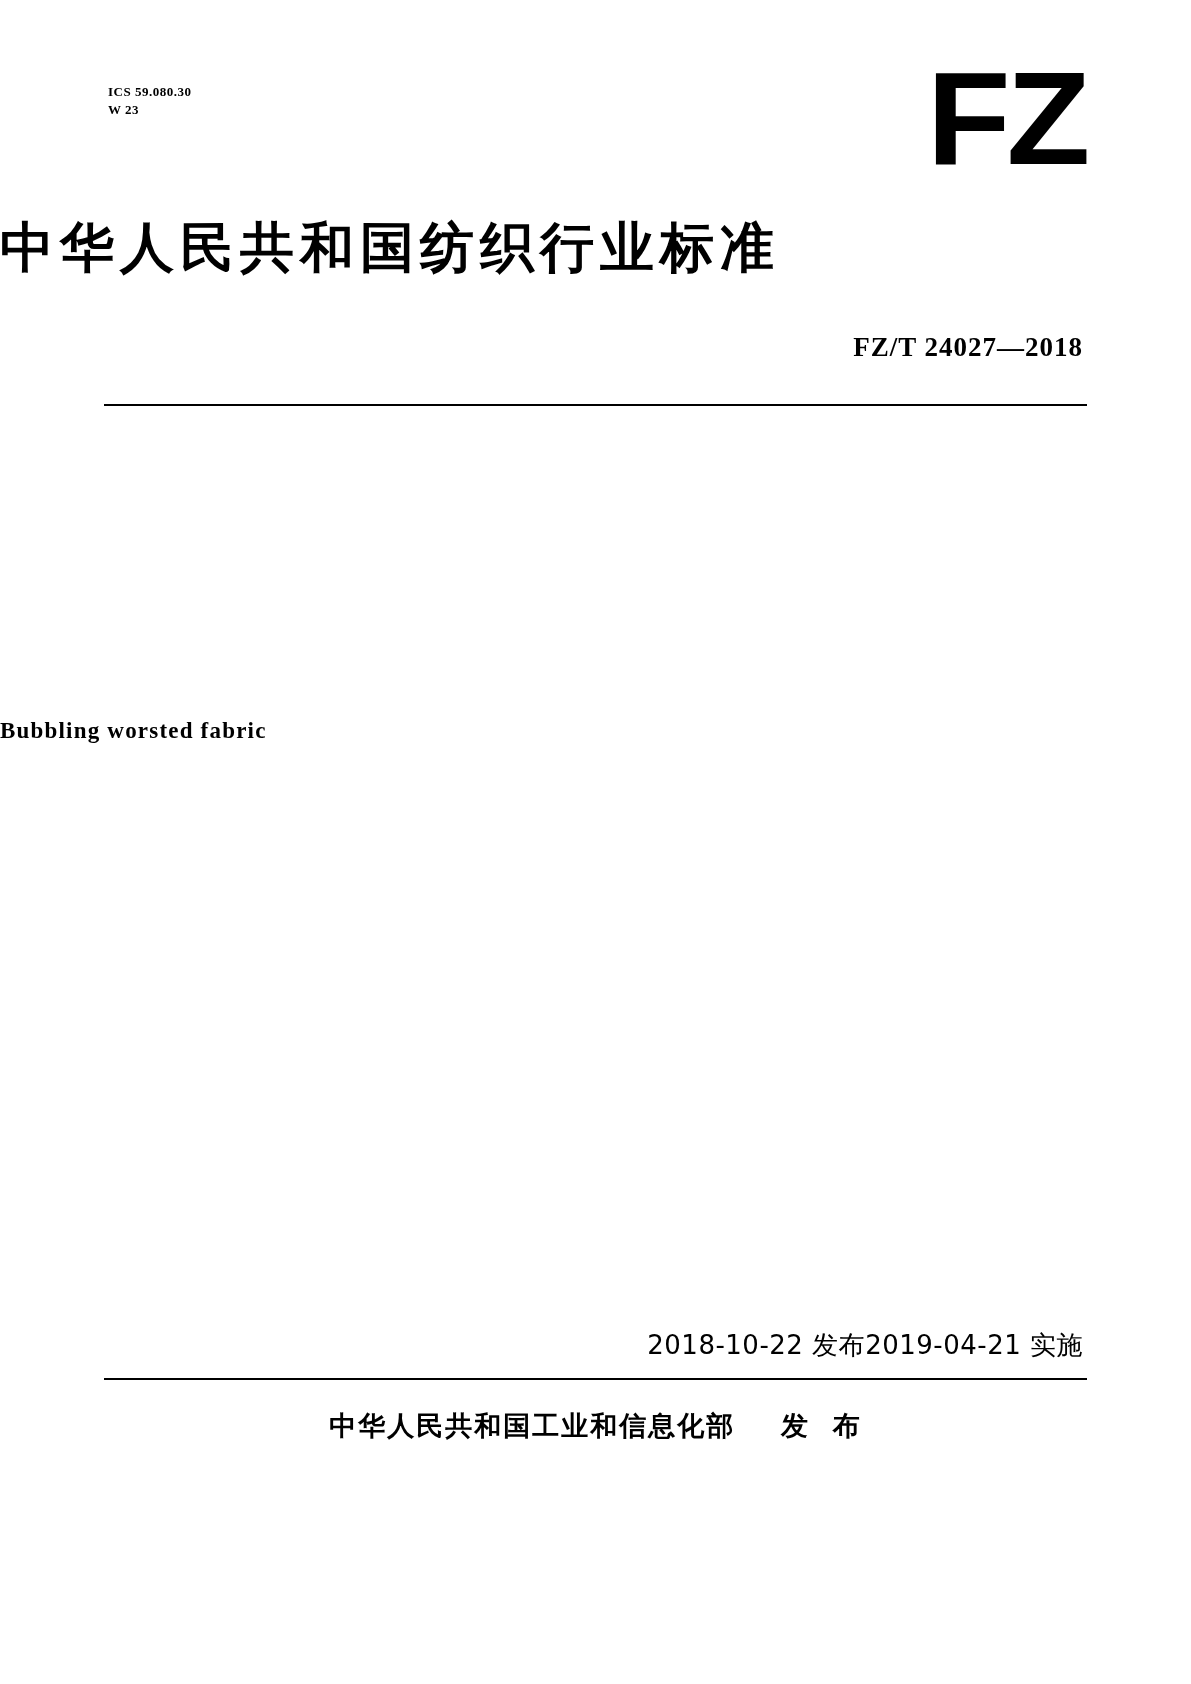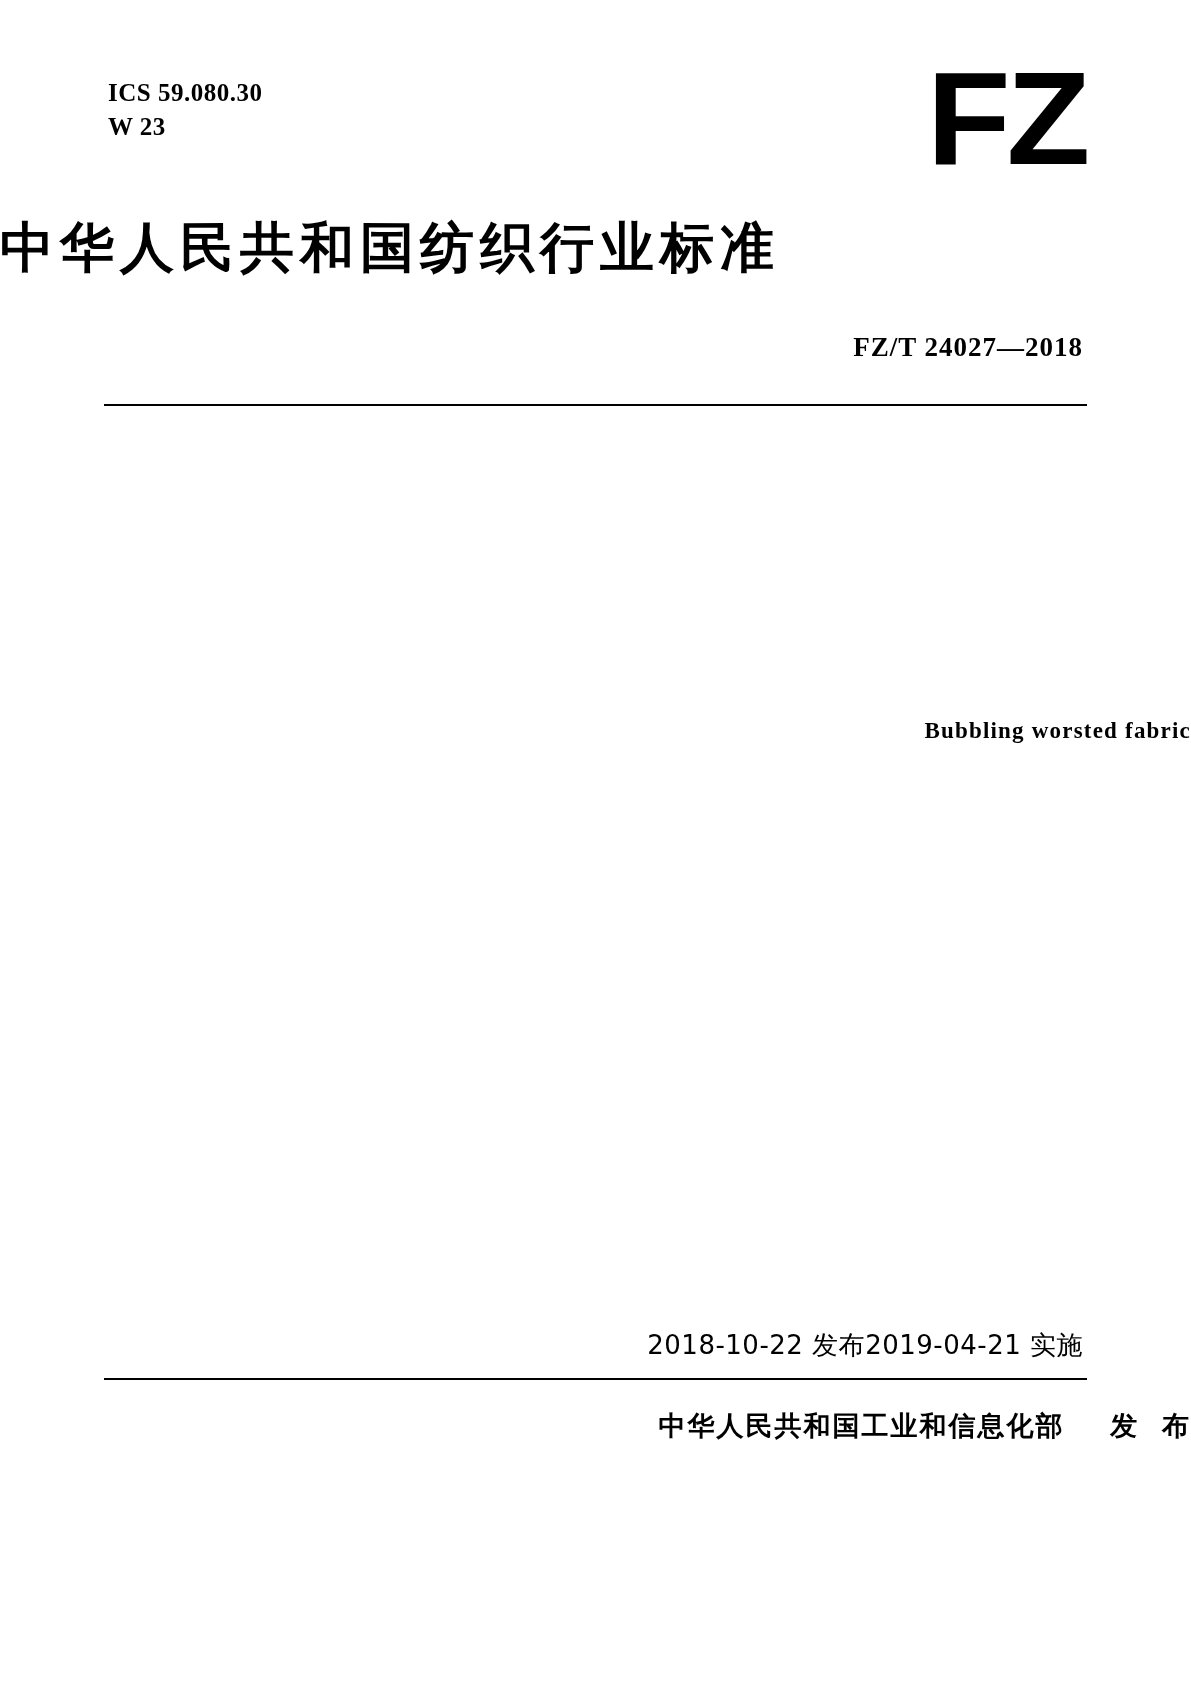--- a/index.html
+++ b/index.html
@@ -20,24 +20,24 @@
     position: absolute;
     left: 0; top: 0;
     width: 1191px;
     height: 1684px;
   }
 
   
   .ics-block {
     position: absolute;
     left: 108px;
-    top: 76px;
+    top: 83px;
     font-family: "Liberation Serif", serif;
     font-weight: bold;
-    font-size: 25px;
+    font-size: 13px;
     line-height: 1.35;
     letter-spacing: 0.5px;
   }
   .ics-line { white-space: pre; }
 
   .fz-logo {
     position: absolute;
     right: 105px;
     top: 56px;
     font-family: "Liberation Sans", sans-serif;
@@ -92,21 +92,21 @@
     font-family: "DejaVu Sans", sans-serif;
     font-weight: bold;
     font-size: 39px;
     letter-spacing: 3px;
   }
   .doc-title-en {
     position: absolute;
     left: 0;
     right: 0;
     top: 718px;
-    text-align: right;
+    text-align: left;
     font-family: "Liberation Serif", serif;
     font-weight: bold;
     font-size: 23px;
     letter-spacing: 1.2px;
   }
 
   
   .date-row {
     position: absolute;
     left: 108px;
@@ -128,21 +128,21 @@
     top: 1378px;
     border-top: 2px solid #000;
     height: 0;
   }
 
   .issuer {
     position: absolute;
     left: 0;
     right: 0;
     top: 1408px;
-    text-align: right;
+    text-align: center;
     font-family: "DejaVu Sans", sans-serif;
     font-weight: bold;
     font-size: 27px;
     letter-spacing: 2px;
     white-space: pre;
   }
 </style>
 </head>
 <body>
 

